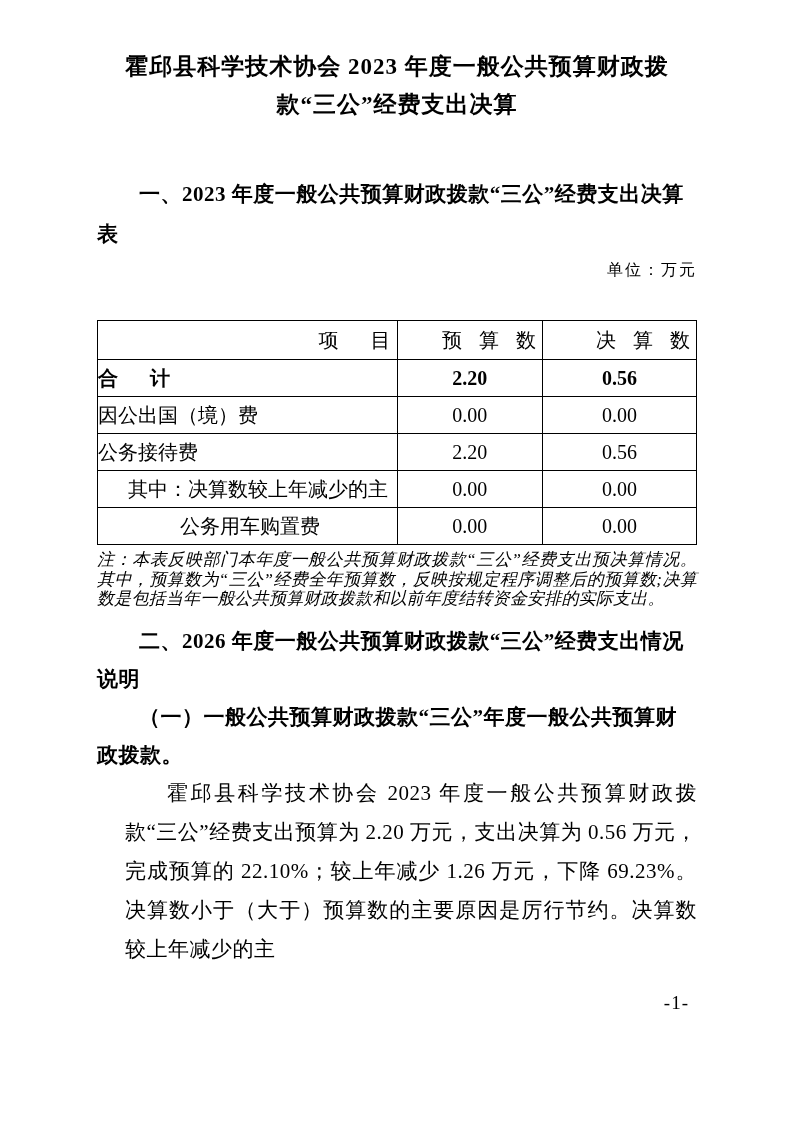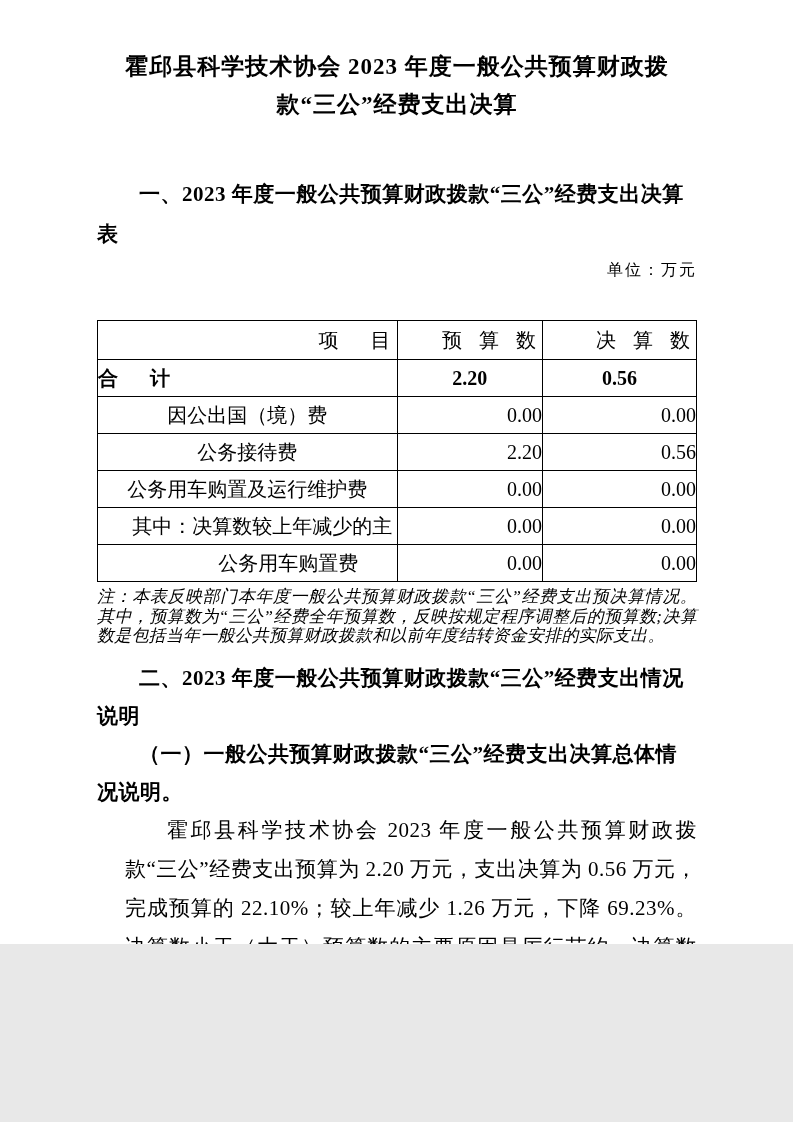--- a/index.html
+++ b/index.html
@@ -1,18 +1,18 @@
 <!DOCTYPE html>
 <html><head>
 <meta charset="utf-8">
 <style>
   html,body { margin:0; padding:0; background:#e8e8e8; }
   .page {
     position:relative;
-    width:793px; height:944px;
+    width:793px; height:1122px;
     margin:0 auto;
     background:#ffffff;
     color:#000000;
     font-family:"Liberation Serif","DejaVu Serif",serif;
     box-sizing:border-box;
     padding:48px 96px 0 97px;
     overflow:hidden;
   }
   .doc-title {
     font-size:23px; font-weight:700; text-align:center;
@@ -33,22 +33,22 @@
   table.expense col.c1 { width:50%; }
   table.expense col.c2 { width:24.3%; }
   table.expense col.c3 { width:25.7%; }
   table.expense th, table.expense td {
     border:1.5px solid #000; height:36px; padding:0;
     font-weight:400; overflow:hidden; white-space:nowrap;
   }
   table.expense thead th {
     font-weight:400; text-align:right; letter-spacing:6px; height:38px;
   }
-  .cell-item { text-align:center; padding-left:8px; }
-  .cell-num  { text-align:right; padding-left:24px; }
+  .cell-item { text-align:left; padding-left:8px; }
+  .cell-num  { text-align:center; padding-left:24px; }
   tr.row-total td { font-weight:700; }
   tr.row-total .cell-item { text-align:left; padding-left:0; letter-spacing:6px; }
   tr.row-total .cell-num  { text-align:center; padding-left:0; }
   tr.indent-1 .cell-item { padding-left:30px; }
   tr.indent-2 .cell-item { padding-left:82px; }
   .table-note {
     font-size:17px; line-height:19.5px; margin-top:5px;
     text-align:justify; letter-spacing:0.2px;font-style:italic;
   }
   .h2 {
@@ -101,41 +101,36 @@
       <tr>
         <td class="cell-item">因公出国（境）费</td>
         <td class="cell-num">0.00</td>
         <td class="cell-num">0.00</td>
       </tr>
       <tr>
         <td class="cell-item">公务接待费</td>
         <td class="cell-num">2.20</td>
         <td class="cell-num">0.56</td>
       </tr>
-      <tr>
-        <td class="cell-item">公务用车购置及运行维护费</td>
-        <td class="cell-num">0.00</td>
-        <td class="cell-num">0.00</td>
-      </tr>
       <tr class="indent-1">
         <td class="cell-item">其中：决算数较上年减少的主</td>
         <td class="cell-num">0.00</td>
         <td class="cell-num">0.00</td>
       </tr>
       <tr class="indent-2">
         <td class="cell-item">公务用车购置费</td>
         <td class="cell-num">0.00</td>
         <td class="cell-num">0.00</td>
       </tr>
     </tbody>
   </table>
 
   <div class="table-note">注：本表反映部门本年度一般公共预算财政拨款“三公”经费支出预决算情况。其中，预算数为“三公”经费全年预算数，反映按规定程序调整后的预算数;决算数是包括当年一般公共预算财政拨款和以前年度结转资金安排的实际支出。</div>
 
-  <div class="h2">二、2023 年度一般公共预算财政拨款“三公”经费支出情况说明</div>
+  <div class="h2">二、2026 年度一般公共预算财政拨款“三公”经费支出情况说明</div>
 
-  <div class="sub-h">（一）一般公共预算财政拨款“三公”经费支出决算总体情况说明。</div>
+  <div class="sub-h">（一）一般公共预算财政拨款“三公”年度一般公共预算财政拨款。</div>
 
   <div class="body-p">霍邱县科学技术协会 2023 年度一般公共预算财政拨款“三公”经费支出预算为 2.20 万元，支出决算为 0.56 万元，完成预算的 22.10%；较上年减少 1.26 万元，下降 69.23%。决算数小于（大于）预算数的主要原因是厉行节约。决算数较上年减少的主</div>
 
   <div class="page-number">-1-</div>
 
 </div>
 
 </body></html>

